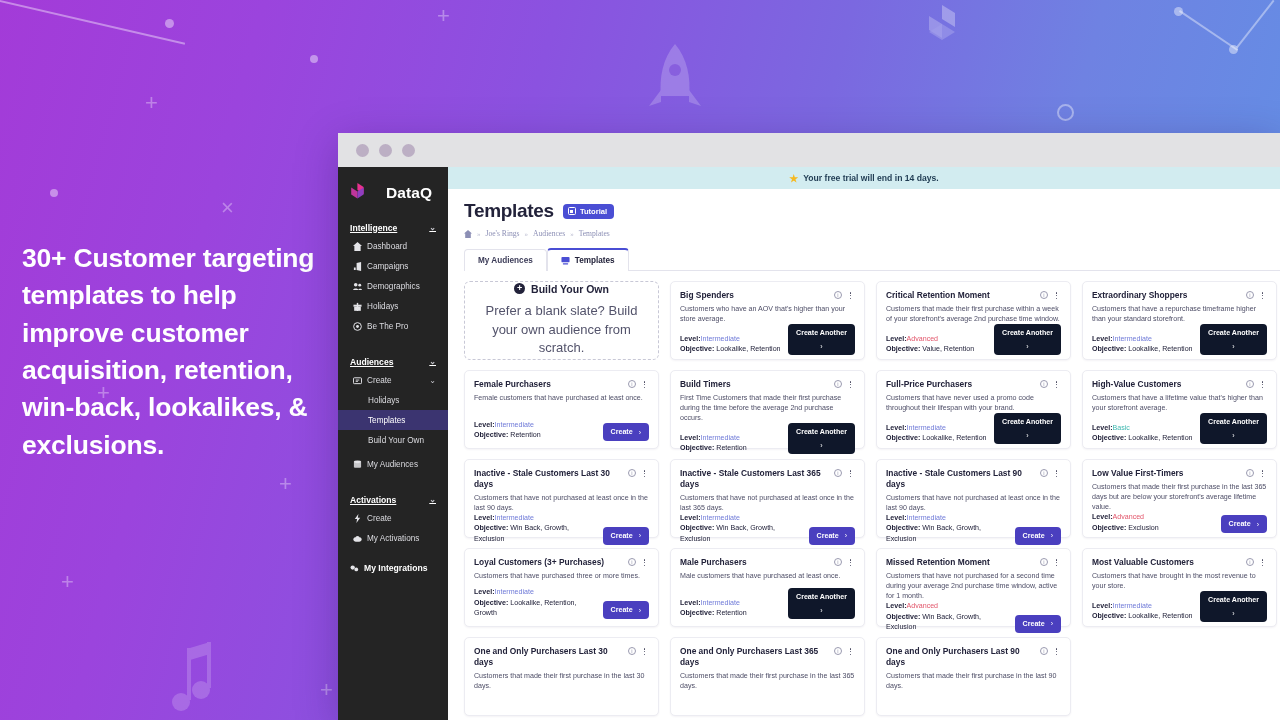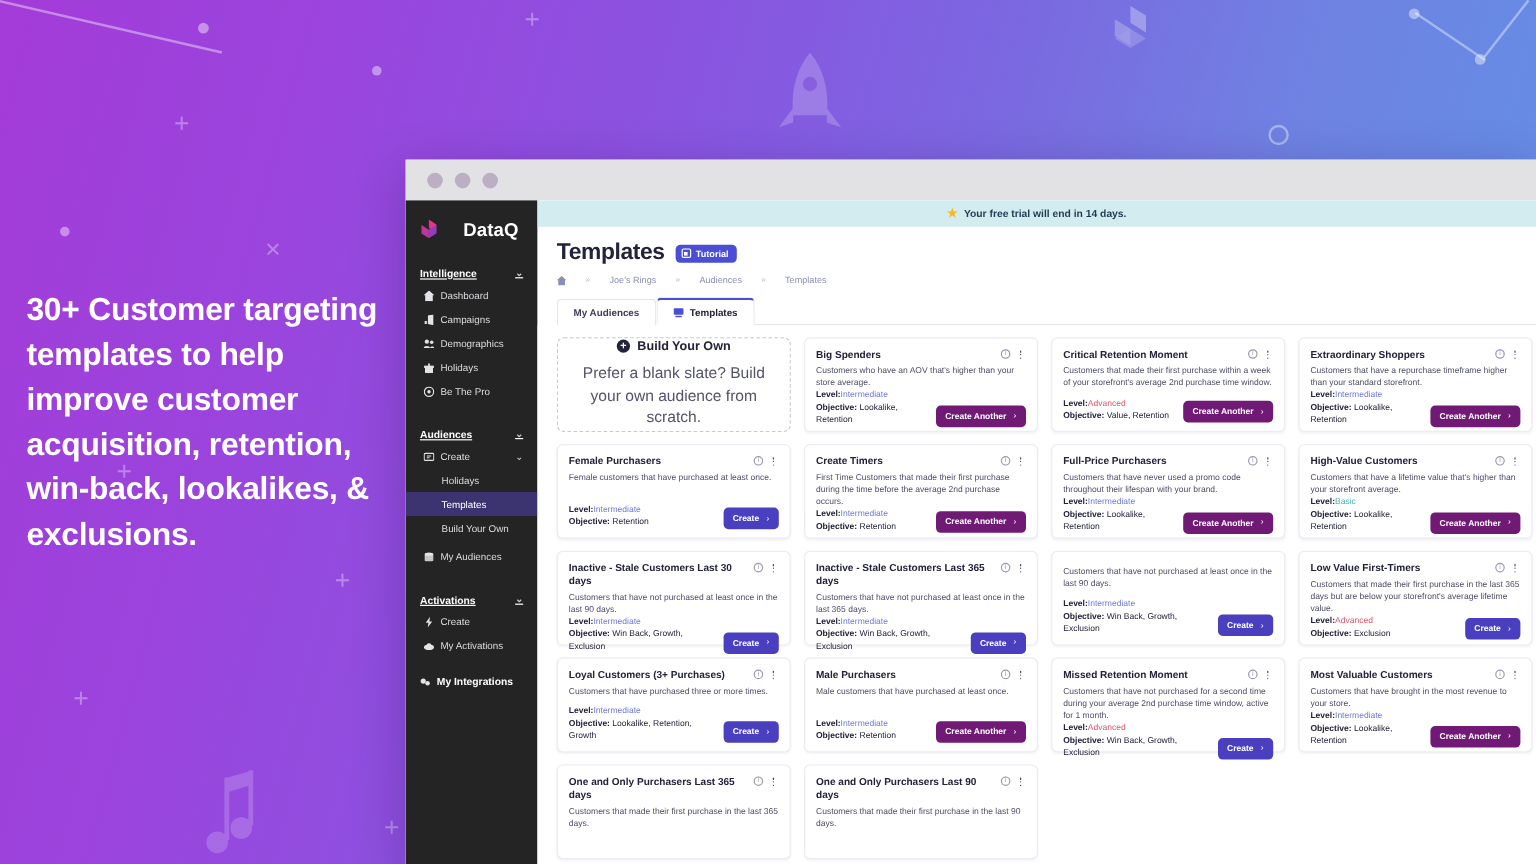--- a/index.html
+++ b/index.html
@@ -89,22 +89,22 @@
     padding: 3px 7px 3px 5px; font-size: 7.6px; font-weight: 700;
     display: inline-flex; align-items: center; gap: 4px;
   }
   .tut-ico {
     width: 8px; height: 8px; border: 1.2px solid #fff; border-radius: 1.5px;
     display: inline-flex; align-items: center; justify-content: center;
   }
   .tut-ico i { width: 3px; height: 3px; background: #fff; display: block; }
 
   .crumbs {
-    display: flex; align-items: center; gap: 16px; margin-top: 7px;
-    font-size: 7.6px; color: #8c8fb5;
+    display: flex; align-items: center; gap: 5px; margin-top: 7px;
+    font-size: 7.6px; color: #8c8fb5; font-family: Liberation Serif, serif;
   }
   .crumbs .home svg { width: 8px; height: 8px; fill: #8c8fb5; display: block; }
   .crumbs .sep { color: #b7b9ce; font-size: 7px; }
 
   .tabs { display: flex; gap: 0; margin: 10px 0 0 16px; align-items: flex-end; }
   .tab {
     border: 1px solid #e3e3ec; border-bottom: none;
     border-radius: 4px 4px 0 0; background: #fff;
     padding: 6px 13px; font-size: 8.2px; font-weight: 700; color: #3c3c58;
     display: flex; align-items: center; gap: 5px;
@@ -165,21 +165,21 @@
   .meta { font-size: 7.1px; color: #22223a; line-height: 1.5; }
   .meta b { font-weight: 700; }
   .lvl-Intermediate { color: #6f7ad8; text-align: center; }
   .lvl-Advanced { color: #e2556a; }
   .lvl-Basic { color: #3fb8b0; margin-top: 43px; }
   .btn {
     border-radius: 4px; color: #fff; font-size: 7.1px; font-weight: 700;
     padding: 5px 8px; display: inline-flex; align-items: center; gap: 6px;
     white-space: nowrap; flex: 0 0 auto;
   }
-  .btn.dark { background: #701a75; }
+  .btn.dark { background: #0f172a; flex-direction: column; }
   .btn.purple { background: #4a3fbf; }
   .btn .arr { font-size: 7px; font-weight: 400; }
 </style>
 </head>
 <body>
 
 <div>
   <div class="deco dot" style="left:165px;top:19px;width:9px;height:9px;"></div>
   <div class="deco line" style="left:0px;top:0px;width:190px;transform:rotate(13deg);"></div>
   <div class="deco dot" style="left:310px;top:55px;width:8px;height:8px;"></div>
@@ -491,21 +491,21 @@
                   <div><b>Objective:</b> Retention</div>
                 </div>
                 <span class="btn purple">
                   <span>Create</span>
                   <span class="arr">›</span>
                 </span>
               </div>
             </div>
             <div class="card">
               <div class="card-top">
-                <div class="card-title">Create Timers</div>
+                <div class="card-title">Build Timers</div>
                 <i class="i-ico">i</i>
                 <span class="kebab">
                   <i></i>
                   <i></i>
                   <i></i>
                 </span>
               </div>
               <div class="card-desc">First Time Customers that made their first purchase during the time before the average 2nd purchase occurs.</div>
               <div class="card-foot">
                 <div class="meta">
@@ -600,20 +600,29 @@
                   <div><b>Level:</b><span class="lvl-Intermediate">Intermediate</span></div>
                   <div><b>Objective:</b> Win Back, Growth, Exclusion</div>
                 </div>
                 <span class="btn purple">
                   <span>Create</span>
                   <span class="arr">›</span>
                 </span>
               </div>
             </div>
             <div class="card">
+              <div class="card-top">
+                <div class="card-title">Inactive - Stale Customers Last 90 days</div>
+                <i class="i-ico">i</i>
+                <span class="kebab">
+                  <i></i>
+                  <i></i>
+                  <i></i>
+                </span>
+              </div>
               <div class="card-desc">Customers that have not purchased at least once in the last 90 days.</div>
               <div class="card-foot">
                 <div class="meta">
                   <div><b>Level:</b><span class="lvl-Intermediate">Intermediate</span></div>
                   <div><b>Objective:</b> Win Back, Growth, Exclusion</div>
                 </div>
                 <span class="btn purple">
                   <span>Create</span>
                   <span class="arr">›</span>
                 </span>
@@ -721,20 +730,32 @@
               <div class="card-foot">
                 <div class="meta">
                   <div><b>Level:</b><span class="lvl-Intermediate">Intermediate</span></div>
                   <div><b>Objective:</b> Lookalike, Retention</div>
                 </div>
                 <span class="btn dark">
                   <span>Create Another</span>
                   <span class="arr">›</span>
                 </span>
               </div>
+            </div>
+            <div class="card">
+              <div class="card-top">
+                <div class="card-title">One and Only Purchasers Last 30 days</div>
+                <i class="i-ico">i</i>
+                <span class="kebab">
+                  <i></i>
+                  <i></i>
+                  <i></i>
+                </span>
+              </div>
+              <div class="card-desc">Customers that made their first purchase in the last 30 days.</div>
             </div>
             <div class="card">
               <div class="card-top">
                 <div class="card-title">One and Only Purchasers Last 365 days</div>
                 <i class="i-ico">i</i>
                 <span class="kebab">
                   <i></i>
                   <i></i>
                   <i></i>
                 </span>

